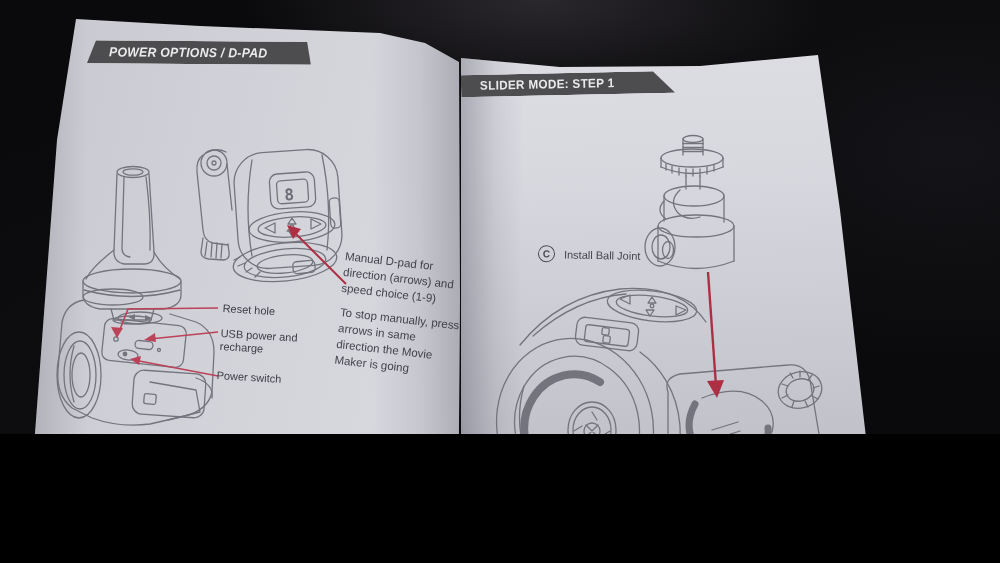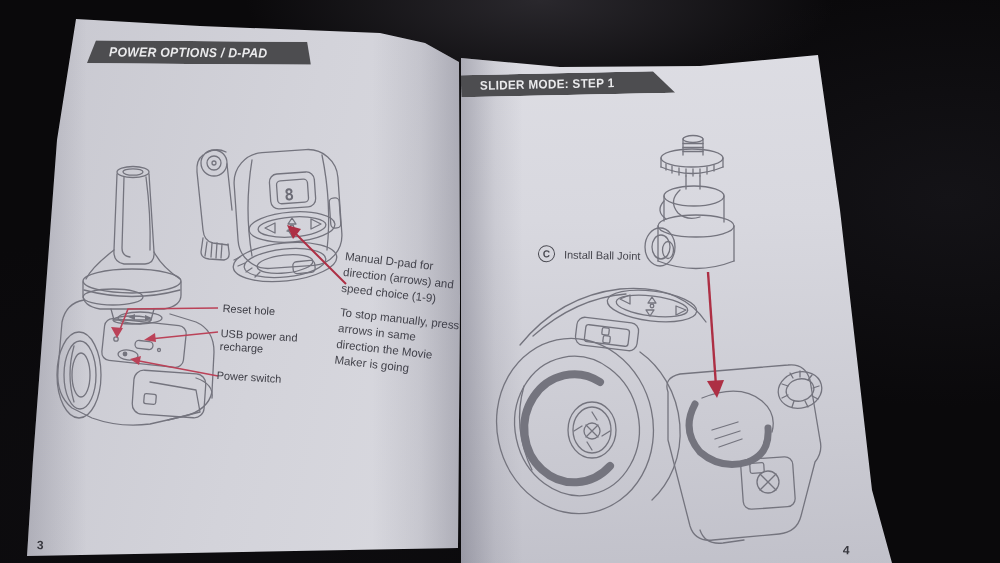--- a/index.html
+++ b/index.html
@@ -1,17 +1,17 @@
 <!DOCTYPE html>
 <html><head>
 <meta charset="utf-8">
 <style>
   html,body{margin:0;padding:0;background:#000;}
   .stage{
-    position:relative;width:1000px;height:563px;overflow:hidden;
+    position:relative;width:1000px;height:434px;overflow:hidden;
     background:
       radial-gradient(ellipse 420px 150px at 54% 0%, #2a282d 0%, rgba(20,19,22,0) 70%),
       radial-gradient(ellipse 500px 300px at 95% 35%, #141317 0%, rgba(10,9,11,0) 70%),
       radial-gradient(ellipse 700px 400px at 20% 90%, #0e0d10 0%, rgba(8,7,9,0) 70%),
       #0a090b;
     font-family:"Liberation Sans", sans-serif;
   }
   .page{position:absolute;inset:0;}
   .page-left{
     clip-path:polygon(76px 19px,200px 26px,380px 33px,425px 43px,459px 62px,460px 300px,458px 548px,27px 556px,33px 460px,45px 300px,57px 140px);

